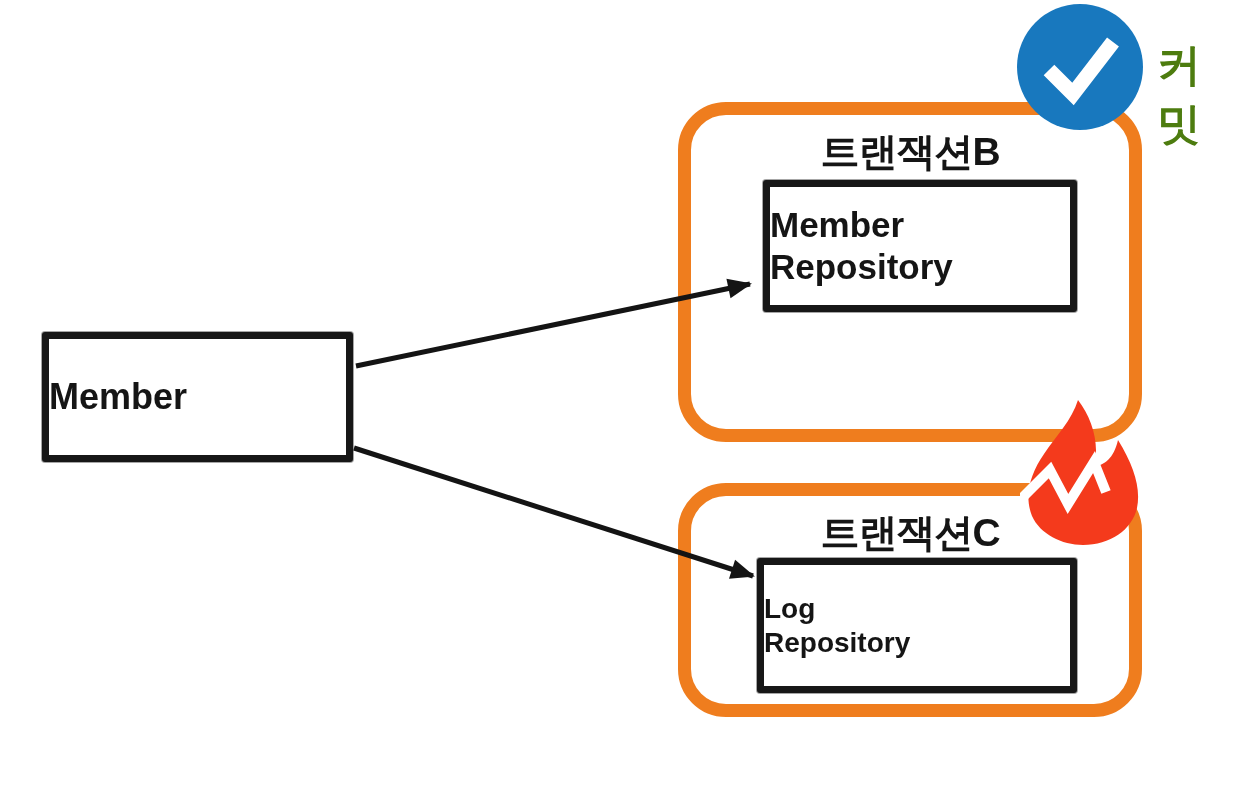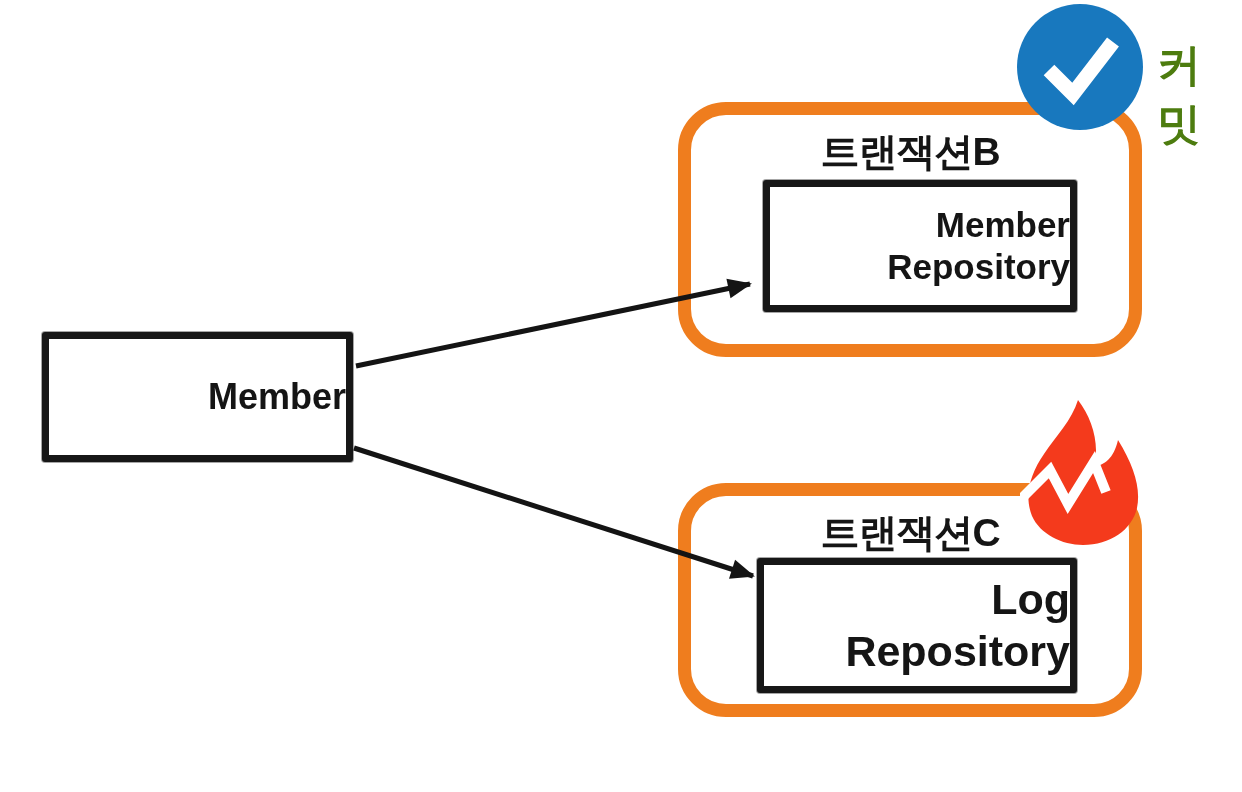--- a/index.html
+++ b/index.html
@@ -2,38 +2,38 @@
 <html><head>
 <meta charset="utf-8">
 <style>
   html,body{margin:0;padding:0;background:#ffffff;}
   .canvas{
     position:relative;width:1242px;height:792px;background:#ffffff;overflow:hidden;
     font-family:"Liberation Sans", sans-serif;color:#151515;
   }
   .node{
     position:absolute;background:#ffffff;border:7px solid #171717;border-radius:3px;
-    display:flex;flex-direction:column;align-items:flex-end;justify-content:center;
+    display:flex;flex-direction:column;align-items:flex-start;justify-content:center;
     text-align:center;font-weight:700;line-height:1.2;box-sizing:border-box;
     box-shadow:0 0 0 1px rgba(0,0,0,.35);
   }
   .node .ln{display:block;}
   .member-service{left:42px;top:332px;width:311px;height:130px;font-size:36px;}
   .tx{
     position:absolute;border:13px solid #EF7D1E;border-radius:48px;box-sizing:border-box;
     background:transparent;
   }
-  .tx-b{left:678px;top:102px;width:464px;height:255px;}
+  .tx-b{left:678px;top:102px;width:464px;height:340px;}
   .tx-c{left:678px;top:483px;width:464px;height:234px;}
   .tx-label{
     position:absolute;top:10px;left:0;right:0;text-align:center;
     font-size:39px;font-weight:800;letter-spacing:-1px;
   }
   .member-repo{left:72px;top:65px;width:314px;height:132px;font-size:35px;}
-  .log-repo{left:66px;top:62px;width:320px;height:135px;font-size:43px;}
+  .log-repo{left:66px;top:62px;width:320px;height:135px;font-size:28px;}
   .layer{position:absolute;left:0;top:0;pointer-events:none;}
   .badge-label{
     position:absolute;font-size:44px;font-weight:800;letter-spacing:-1px;color:#4d7c0f;
   }
   .commit-label{left:1157px;top:36px;}
   .rollback-label{left:1158px;top:450px;}
   .check-badge{position:absolute;left:1017px;top:4px;width:126px;height:126px;z-index:3;}
   .fire-badge{position:absolute;left:1020px;top:400px;width:124px;height:145px;z-index:3;}
   .arrows{z-index:1;}
 </style>

